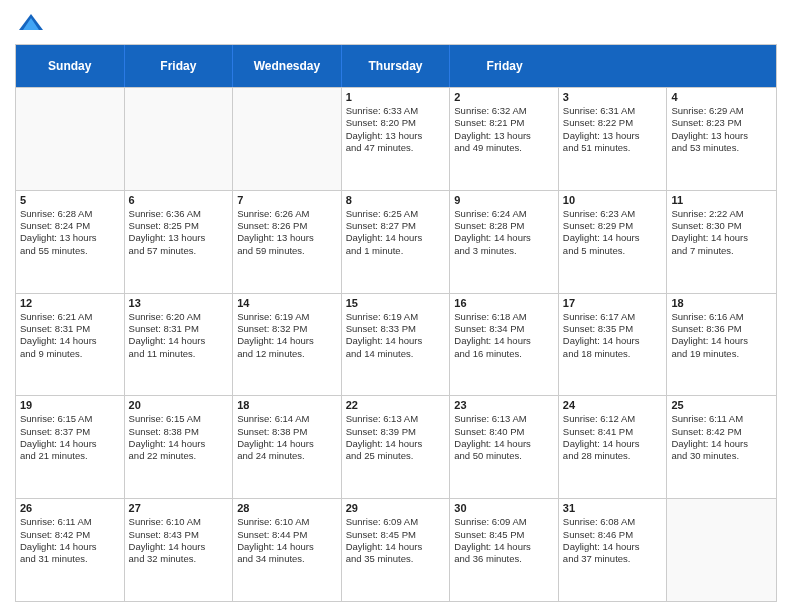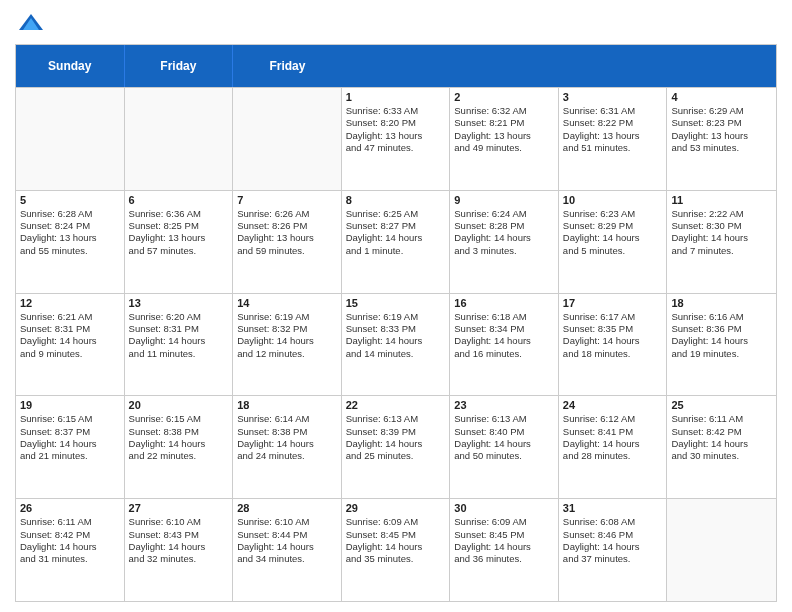--- a/index.html
+++ b/index.html
@@ -124,20 +124,22 @@
     <div class="title-block">
       <h1></h1>
       <h2></h2>
     </div>
   </div>
 
   <div class="calendar">
     <div class="calendar-header-row" id="cal-header">
         <div class="cal-header-cell">Sunday</div>
         <div class="cal-header-cell">Friday</div>
+        <div class="cal-header-cell">Wednesday</div>
+        <div class="cal-header-cell">Thursday</div>
         <div class="cal-header-cell">Friday</div>
       </div>
     <div class="calendar-body" id="cal-body">
         <div class="cal-row">
           <div class="cal-cell empty"></div>
           <div class="cal-cell empty"></div>
           <div class="cal-cell empty"></div>
           <div class="cal-cell">
             <div class="day-number">1</div>
             <div class="cell-line">Sunrise: 6:33 AM</div>

